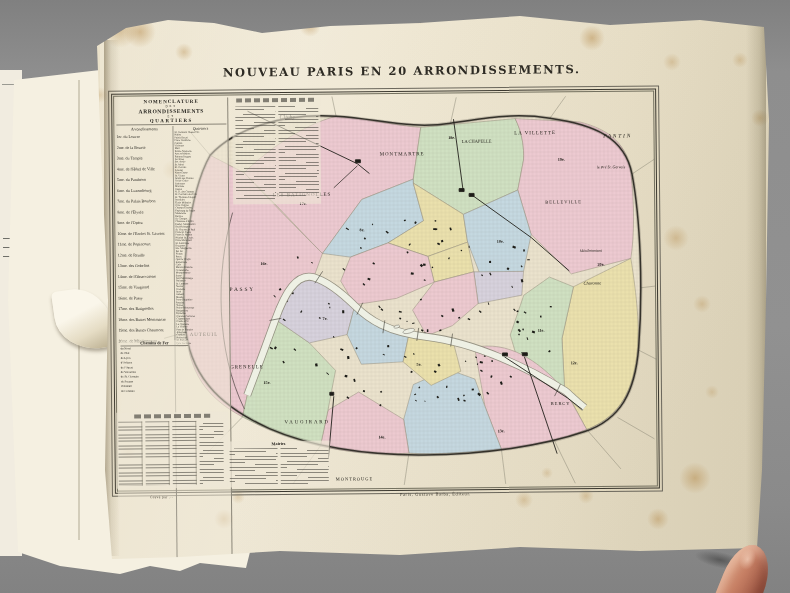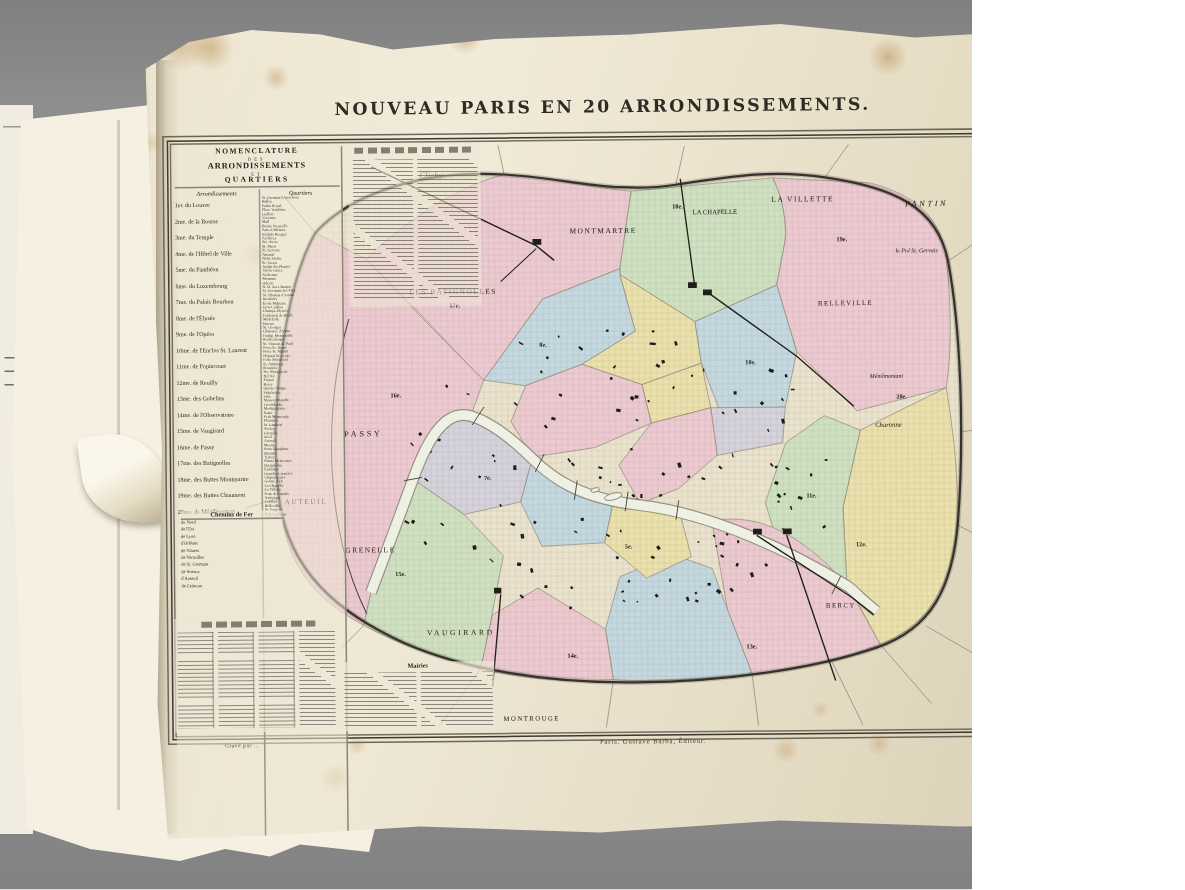--- a/index.html
+++ b/index.html
@@ -1,16 +1,16 @@
 <!DOCTYPE html>
 <html><head>
 <meta charset="utf-8">
 <style>
   html,body{margin:0;padding:0;}
-  .stage{position:relative;width:648px;height:593px;overflow:hidden;
+  .stage{position:relative;width:790px;height:593px;overflow:hidden;
     background:linear-gradient(180deg,#808080 0%,#8e8e8e 12%,#919191 55%,#8a8a8a 85%,#828282 100%);
     font-family:"Liberation Serif", serif;}
   .stage *{position:absolute;box-sizing:border-box;}
 
   
   .sliver{left:0;top:70px;width:22px;height:486px;background:#f1ece0;}
   .sliver-corner{left:2px;top:84px;width:15px;height:50px;border-top:1px solid #9a9a92;border-right:1px solid #9a9a92;}
   .tick{width:7px;height:1px;background:#6e6e68;left:3px;}
   .under-page{left:0;top:0;width:790px;height:593px;
     background:#f5f0e1;filter:drop-shadow(1px 3px 3px rgba(0,0,0,.3));

